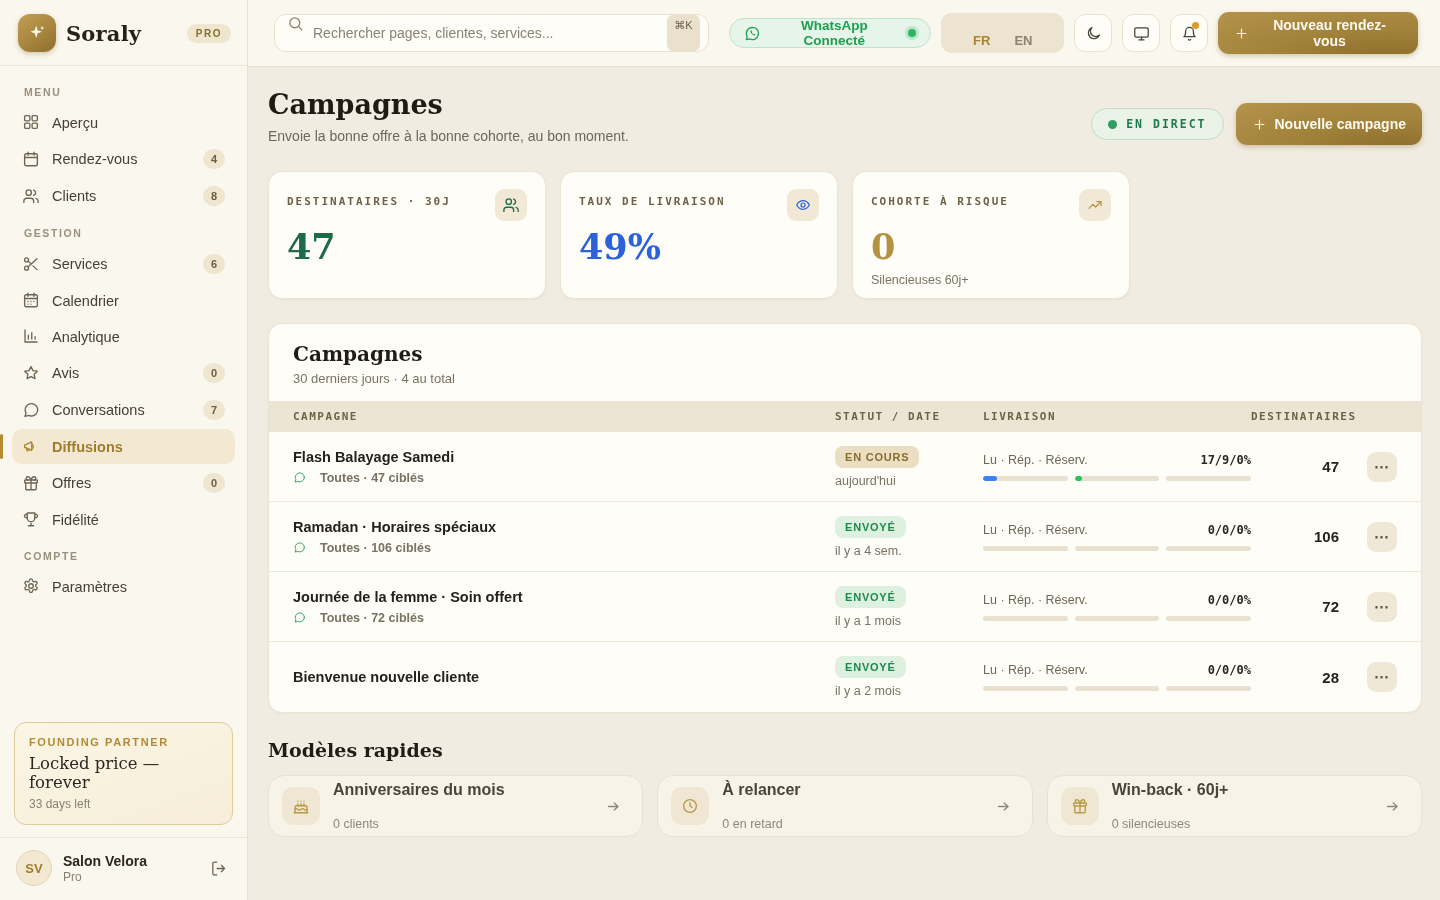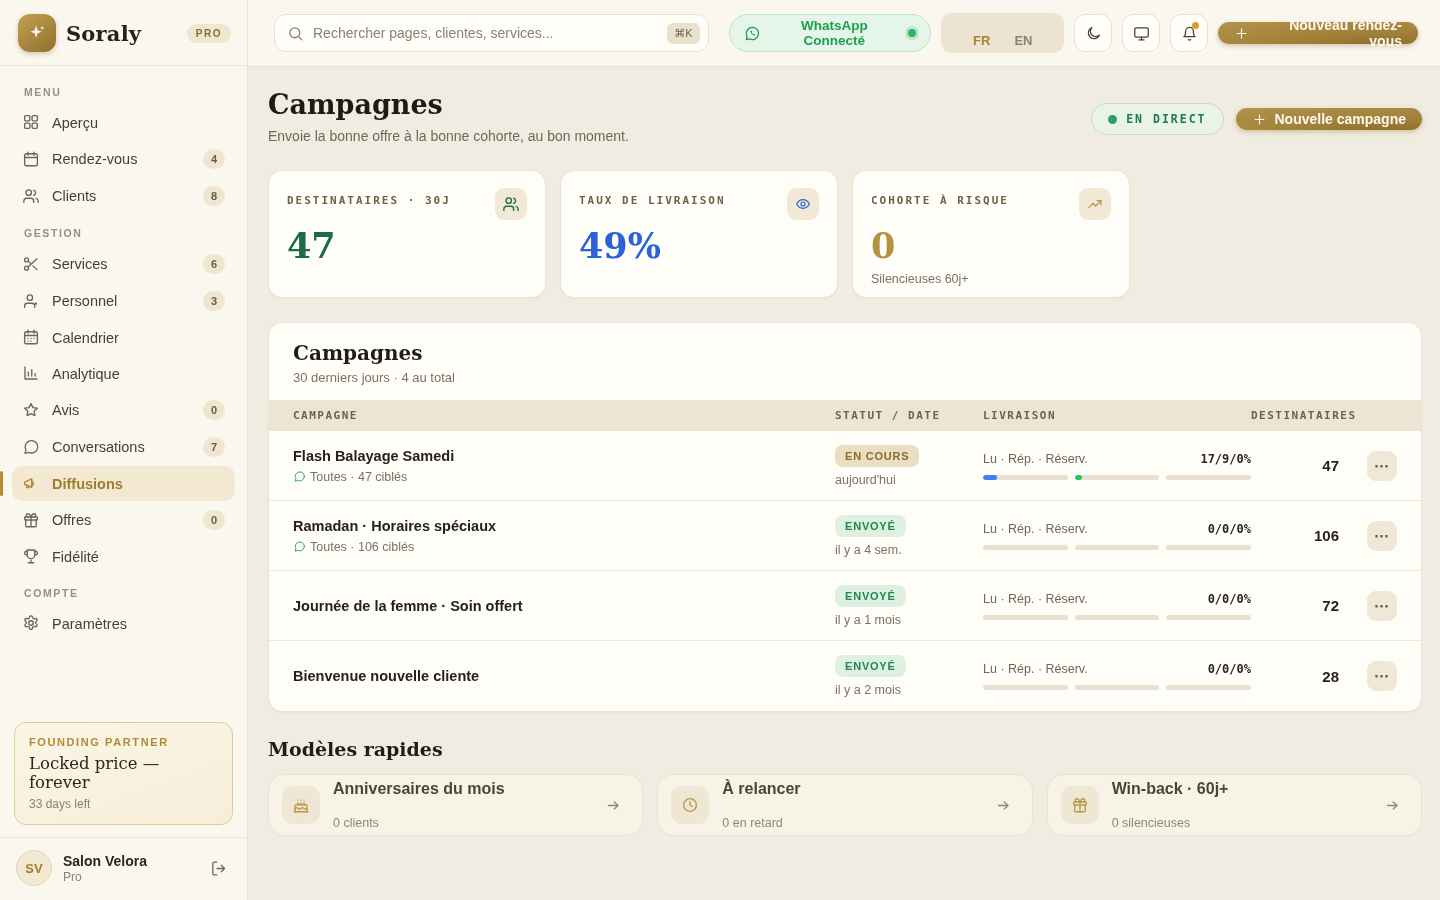--- a/index.html
+++ b/index.html
@@ -30,33 +30,33 @@
   .user-row { border-top:1px solid #eee6d6; display:flex; align-items:center; gap:11px; padding:12px 16px 14px; }
   .avatar { width:36px; height:36px; border-radius:50%; background:#f3e9d3; border:1px solid #e4d6b4; color:#a07d2c; font-weight:bold; font-size:13px; display:flex; align-items:center; justify-content:center; }
   .user-meta { flex:1; }
   .user-name { font-size:14px; font-weight:bold; color:#2b2620; }
   .user-plan { font-size:12px; color:#8a8173; margin-top:1px; }
   .logout-btn { width:26px; height:26px; display:flex; align-items:center; justify-content:center; color:#6e6655; cursor:pointer; background:none; border:none; }
 
   
   .main { flex:1; display:flex; flex-direction:column; height:100%; overflow:hidden; }
   .topbar { height:67px; min-height:67px; background:#faf7ef; border-bottom:1px solid #e9e1cf; display:flex; align-items:center; padding:0 22px 0 26px; gap:10px; }
-  .search-box { width:436px; height:38px; background:#fffdf7; border:1px solid #e9e1cf; border-radius:12px; display:flex; align-items:center; padding:0 8px 0 12px; gap:9px; color:#8a8273; }
+  .search-box { width:436px; height:38px; background:#fffdf7; border:1px solid #e9e1cf; border-radius:12px; display:flex; padding:0 8px 0 12px; gap:9px; color:#8a8273; }
   .search-box input { flex:1; border:none; outline:none; background:transparent; font-size:14px; color:#3a352c; font-family:"Liberation Sans", sans-serif; }
   .search-box input::placeholder { color:#8a8273; }
   .kbd { background:#e9e1cc; color:#6b6352; border-radius:6px; font-size:11px; padding:4px 7px; }
   .topbar-spacer { flex:1; }
-  .wa-pill { display:flex; align-items:center; gap:8px; background:#e6f5ea; border:1px solid #bfe3c9; color:#1fa04f; font-size:13.5px; font-weight:bold; height:38px; padding:0 14px; border-radius:99px; cursor:pointer; }
+  .wa-pill { display:flex; align-items:center; gap:8px; background:#e6f5ea; border:1px solid #bfe3c9; color:#1fa04f; font-size:13.5px; font-weight:bold; height:30px; padding:0 14px; border-radius:99px; cursor:pointer; }
   .wa-dot { width:8px; height:8px; border-radius:50%; background:#2fb565; box-shadow:0 0 0 3px rgba(47,181,101,.22); }
   .lang-toggle { background:#ece3d0; border-radius:11px; padding:20px; display:flex; height:38px; }
   .lang-opt { border:none; background:transparent; font-size:13px; font-weight:bold; color:#8a8273; padding:0 12px; border-radius:9px; cursor:pointer; font-family:"Liberation Sans", sans-serif; }
   .lang-opt.active { background:#fffdf7; color:#a8842f; box-shadow:0 1px 2px rgba(0,0,0,.08); }
   .icon-btn { width:38px; height:38px; background:#fffdf7; border:1px solid #eae2d1; border-radius:11px; display:flex; align-items:center; justify-content:center; color:#4a4337; cursor:pointer; position:relative; }
   .icon-btn .notif-dot { position:absolute; top:7px; right:8px; width:7px; height:7px; border-radius:50%; background:#d99b2b; }
-  .gold-btn { height:22px; border:none; border-radius:11px; background:radial-gradient(120% 160% at 85% 120%, #8a6a28 0%, #a0813a 45%, #b3924a 100%); color:#fdf9ee; font-size:14px; font-weight:bold; display:flex; align-items:center; gap:8px; padding:0 16px; cursor:pointer; box-shadow:0 2px 5px rgba(140,110,45,.35); font-family:"Liberation Sans", sans-serif;text-align:right; }
+  .gold-btn { height:42px; border:none; border-radius:11px; background:radial-gradient(120% 160% at 85% 120%, #8a6a28 0%, #a0813a 45%, #b3924a 100%); color:#fdf9ee; font-size:14px; font-weight:bold; display:flex; align-items:center; gap:8px; padding:0 16px; cursor:pointer; box-shadow:0 2px 5px rgba(140,110,45,.35); font-family:"Liberation Sans", sans-serif; }
 
   .content { flex:1; overflow:hidden; padding:22px 18px 0 20px; background:#f1ece1; }
   .page-head { display:flex; align-items:flex-start; }
   .page-title { font-family:"DejaVu Serif", serif; font-weight:bold; font-size:27px; color:#1f1b14; }
   .page-sub { font-size:14px; color:#6f6757; margin-top:8px; }
   .page-head-right { margin-left:auto; display:flex; align-items:center; gap:12px; margin-top:14px; }
   .live-pill { display:flex; align-items:center; gap:9px; background:#e9f3e7; border:1px solid #c8dcc6; color:#1d7a4f; border-radius:99px; height:32px; padding:0 16px; font-family:"DejaVu Sans Mono", monospace; font-size:11.5px; font-weight:bold; letter-spacing:2px; }
   .live-dot { width:9px; height:9px; border-radius:50%; background:#2e9e63; }
 
   
@@ -72,21 +72,21 @@
   .table-card { background:#fffdf7; border:1px solid #ece4d2; border-radius:14px; margin-top:24px; overflow:hidden; box-shadow:0 1px 2px rgba(90,75,40,.05); }
   .table-head { padding:18px 24px 15px; }
   .table-title { font-family:"DejaVu Serif", serif; font-weight:bold; font-size:20px; color:#211d16; }
   .table-sub { font-size:13px; color:#7a7263; margin-top:5px; }
   .tgrid { display:grid; grid-template-columns: 1fr 148px 268px 88px 58px; align-items:center; padding:0 24px; }
   .thead { background:#ece5d3; height:31px; font-family:"DejaVu Sans Mono", monospace; font-size:11px; font-weight:bold; letter-spacing:1.5px; color:#6d624a; }
   .thead .th-right { text-align:right; }
   .trow { height:70px; border-bottom:1px solid #f0e9d9; }
   .trow:last-child { border-bottom:none; }
   .c-name { font-size:14.5px; font-weight:bold; color:#26221b; }
-  .c-target { display:flex; align-items:center; gap:4px; font-size:12.5px; color:#7a7263; margin-top:6px; }
+  .c-target { display:flex; align-items:center; gap:14px; font-size:12.5px; color:#7a7263; margin-top:6px;font-weight:bold; }
   .c-target .tico { color:#2fa45d; display:flex; }
   .status-badge { display:inline-block; font-size:11px; font-weight:bold; letter-spacing:.8px; padding:5px 10px; border-radius:8px; }
   .status-badge.in_progress { background:#eadfc2; color:#8a6d2f; }
   .status-badge.sent { background:#def0df; color:#1d8a4e; }
   .c-date { font-size:12.5px; color:#7a7263; margin-top:6px; }
   .dl-top { display:flex; justify-content:space-between; align-items:baseline; }
   .dl-label { font-size:12.5px; color:#6f6757; }
   .dl-pct { font-family:"DejaVu Sans Mono", monospace; font-size:12px; font-weight:bold; color:#2b2620; }
   .dl-bars { display:flex; gap:7px; margin-top:9px; }
   .dl-track { flex:1; height:5px; border-radius:99px; background:#e9e1d0; overflow:hidden; }
@@ -160,31 +160,20 @@
             <circle cx="6" cy="17.5" r="2.6"></circle>
             <path d="M20 5 8.3 15.8M14.6 14.5 20 19.5M8.3 8.2l3.6 3.3"></path>
           </svg>
         </span>
       <span class="nlabel">Services</span>
         <span class="nav-badge">6</span>
       </div>
       <div class="nav-item">
         <span class="nico">
           <svg width="18" height="18" viewBox="0 0 24 24" fill="none" stroke="currentColor" stroke-width="1.8" stroke-linecap="round" stroke-linejoin="round">
-            <circle cx="10.5" cy="7.5" r="3.6"></circle>
-            <path d="M17 20.5v-1.8a3.7 3.7 0 0 0-3.7-3.7H7.2a3.7 3.7 0 0 0-3.7 3.7v1.8"></path>
-            <circle cx="18.5" cy="15.5" r="1.6" fill="currentColor" stroke="none"></circle>
-          </svg>
-        </span>
-      <span class="nlabel">Personnel</span>
-        <span class="nav-badge">3</span>
-      </div>
-      <div class="nav-item">
-        <span class="nico">
-          <svg width="18" height="18" viewBox="0 0 24 24" fill="none" stroke="currentColor" stroke-width="1.8" stroke-linecap="round" stroke-linejoin="round">
             <rect x="3.5" y="5" width="17" height="16" rx="2"></rect>
             <path d="M8 3v4M16 3v4M3.5 10h17M8 14h.01M12 14h.01M16 14h.01M8 17.5h.01M12 17.5h.01"></path>
           </svg>
         </span>
       <span class="nlabel">Calendrier</span>
       </div>
       <div class="nav-item">
         <span class="nico">
           <svg width="18" height="18" viewBox="0 0 24 24" fill="none" stroke="currentColor" stroke-width="1.8" stroke-linecap="round" stroke-linejoin="round">
             <path d="M4 4v16h16"></path>
@@ -481,20 +470,28 @@
                   <div class="dl-fill" style="width:0%;background:#d4a843"></div>
                 </div>
               </div>
     </div>
     <div class="c-recip">106</div>
     <button class="more-btn">⋯</button>
           </div>
           <div class="tgrid trow">
     <div>
       <div class="c-name">Journée de la femme · Soin offert</div>
+      <div class="c-target">
+        <span class="tico">
+                  <svg width="13" height="13" viewBox="0 0 24 24" fill="none" stroke="currentColor" stroke-width="1.8" stroke-linecap="round" stroke-linejoin="round">
+                    <path d="M21 11.8a8.3 8.3 0 0 1-8.4 8.2 8.6 8.6 0 0 1-3.7-.8L4 20.5l1.3-4.6a8 8 0 0 1-1.1-4.1A8.3 8.3 0 0 1 12.6 3.6 8.3 8.3 0 0 1 21 11.8z"></path>
+                  </svg>
+                </span>
+        <span>Toutes · 72 ciblés</span>
+      </div>
     </div>
     <div>
       <span class="status-badge sent">ENVOYÉ</span>
       <div class="c-date">il y a 1 mois</div>
     </div>
     <div>
       <div class="dl-top">
         <span class="dl-label">Lu · Rép. · Réserv.</span>
         <span class="dl-pct">0/0/0%</span>
       </div>

